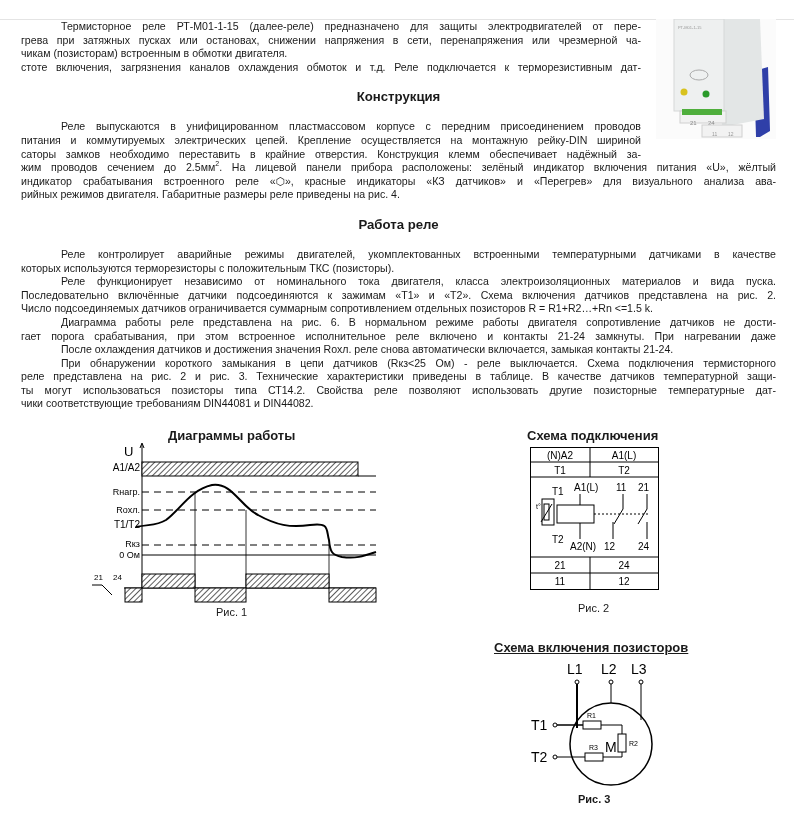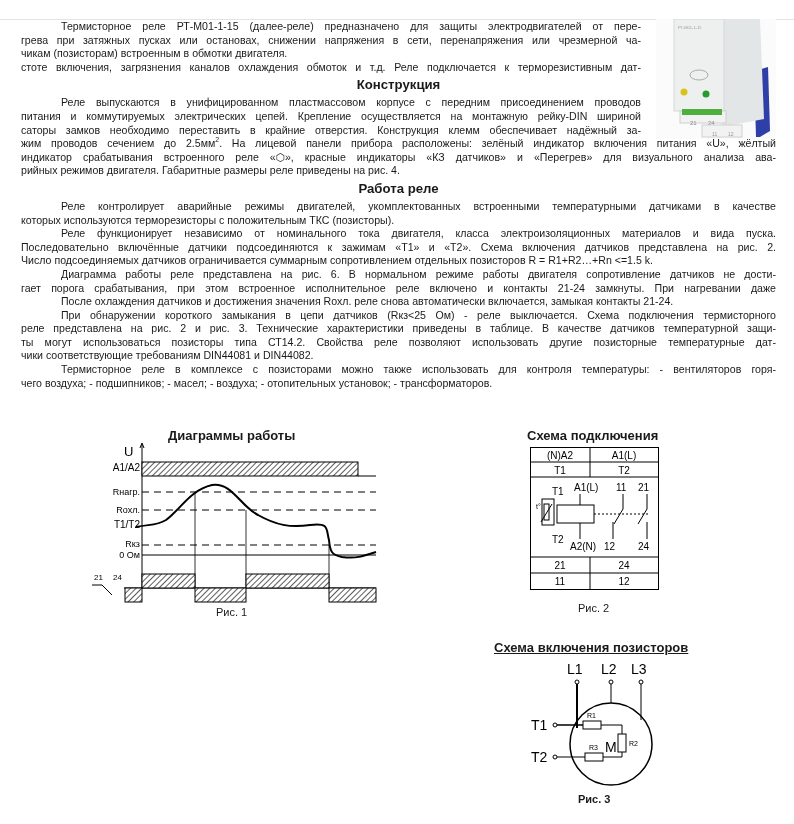--- a/index.html
+++ b/index.html
@@ -4,21 +4,21 @@
 <style>
   html, body { margin: 0; padding: 0; background: #ffffff; }
   body { width: 794px; height: 824px; position: relative; overflow: hidden;
          font-family: "Liberation Sans", sans-serif; color: #1a1a1a; }
   .topline { position: absolute; left: 0; top: 19px; width: 794px; height: 1px; background: #e4e4e4; }
   .text-block { position: absolute; left: 21px; top: 20px; width: 755px; font-size: 10.6px; line-height: 13.6px; }
   .p { margin: 0; text-align: justify; }
   .p .ln { display: block; text-align: justify; text-align-last: justify; white-space: nowrap; }
   .p .ln.last { text-align-last: left; }
   .p .ln.ind { text-indent: 40px; }
-  .h { margin: 4px; text-align: center; font-weight: bold; font-size: 13.2px; line-height: 14px; }
+  .h { margin: 16px; text-align: center; font-weight: bold; font-size: 13.2px; line-height: 14px; }
   .narrow { width: 620px; }
   sup { font-size: 7px; line-height: 0; }
   .product { position: absolute; left: 656px; top: 19px; width: 120px; height: 120px; }
   .fig-title { position: absolute; font-weight: bold; font-size: 13px; white-space: nowrap; }
   .caption { position: absolute; font-size: 11px; white-space: nowrap; }
   svg text { font-family: "Liberation Sans", sans-serif; }
 </style>
 </head>
 <body>
 
@@ -62,24 +62,20 @@
       <span class="ln">гает порога срабатывания, при этом встроенное исполнительное реле включено и контакты 21-24 замкнуты. При нагревании даже</span>
     </p>
     <p class="p">
       <span class="ln ind last">После охлаждения датчиков и достижения значения Rохл. реле снова автоматически включается, замыкая контакты 21-24.</span>
     </p>
     <p class="p">
       <span class="ln ind">При обнаружении короткого замыкания в цепи датчиков (Rкз&lt;25 Ом) - реле выключается. Схема подключения термисторного</span>
       <span class="ln">реле представлена на рис. 2 и рис. 3. Технические характеристики приведены в таблице. В качестве датчиков температурной защи-</span>
       <span class="ln">ты могут использоваться позисторы типа СТ14.2. Свойства реле позволяют использовать другие позисторные температурные дат-</span>
       <span class="ln last">чики соответствующие требованиям DIN44081 и DIN44082.</span>
-    </p>
-    <p class="p">
-      <span class="ln ind">Термисторное реле в комплексе с позисторами можно также использовать для контроля температуры: - вентиляторов горя-</span>
-      <span class="ln last">чего воздуха; - подшипников; - масел; - воздуха; - отопительных установок; - трансформаторов.</span>
     </p>
   </div>
 </div>
 
 <svg class="product" viewBox="0 0 120 120">
   <rect x="0" y="0" width="120" height="120" fill="#fbfbfb"></rect>
   <path d="M98 52 L112 48 L114 112 L104 118 L100 118 Z" fill="#2f3fa8"></path>
   <path d="M62 0 L104 0 L108 100 L66 108 Z" fill="#e3e6e6"></path>
   <rect x="18" y="0" width="50" height="92" fill="#eef0f0" stroke="#d6d8d8"></rect>
   <text x="22" y="10" font-size="4" fill="#9a9a9a">РТ-М01-1-15</text>

